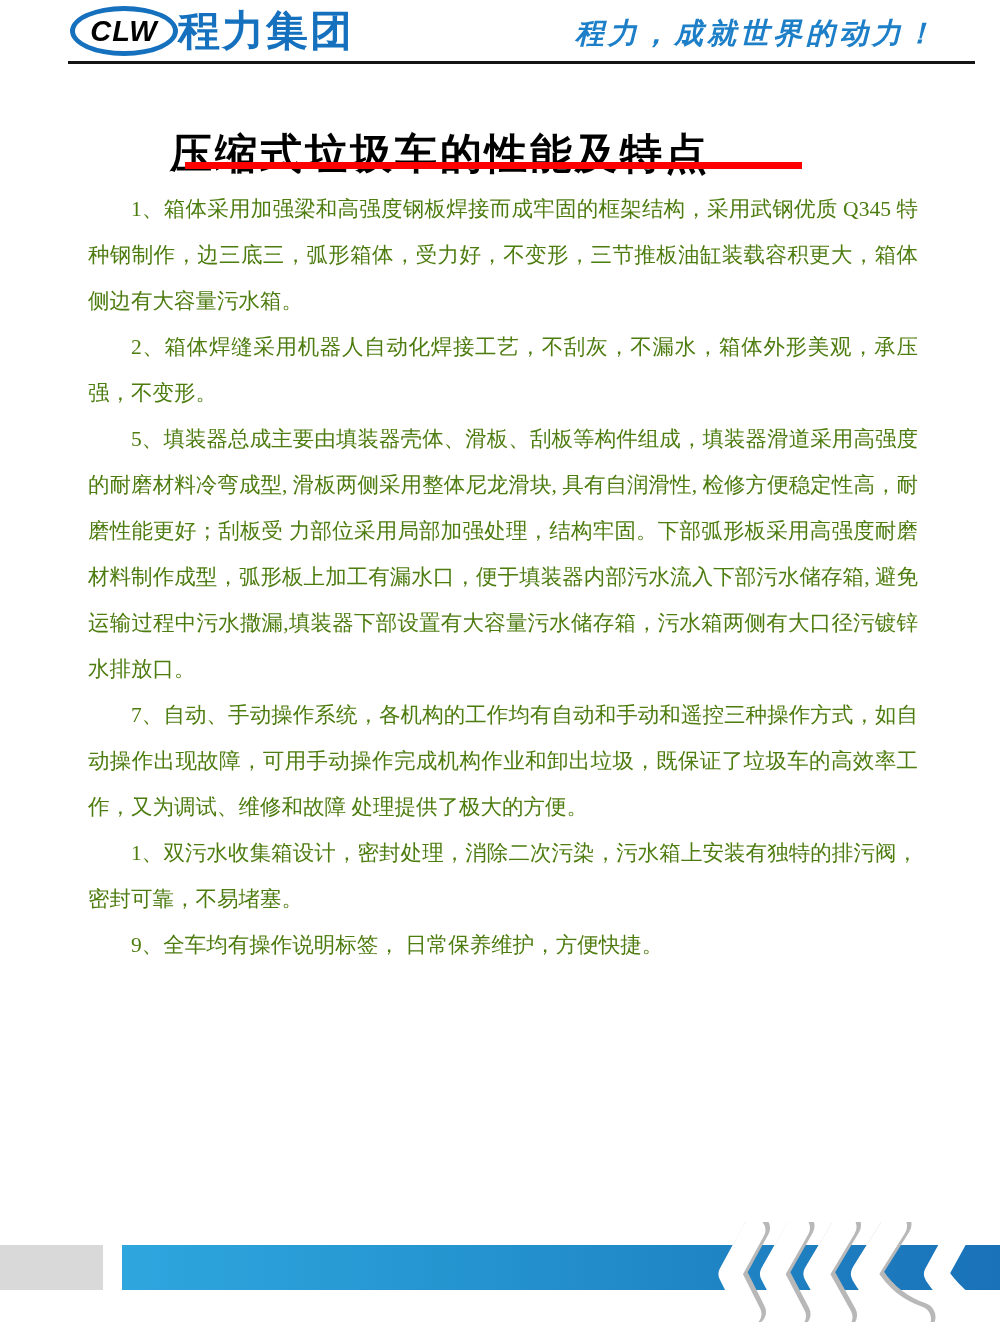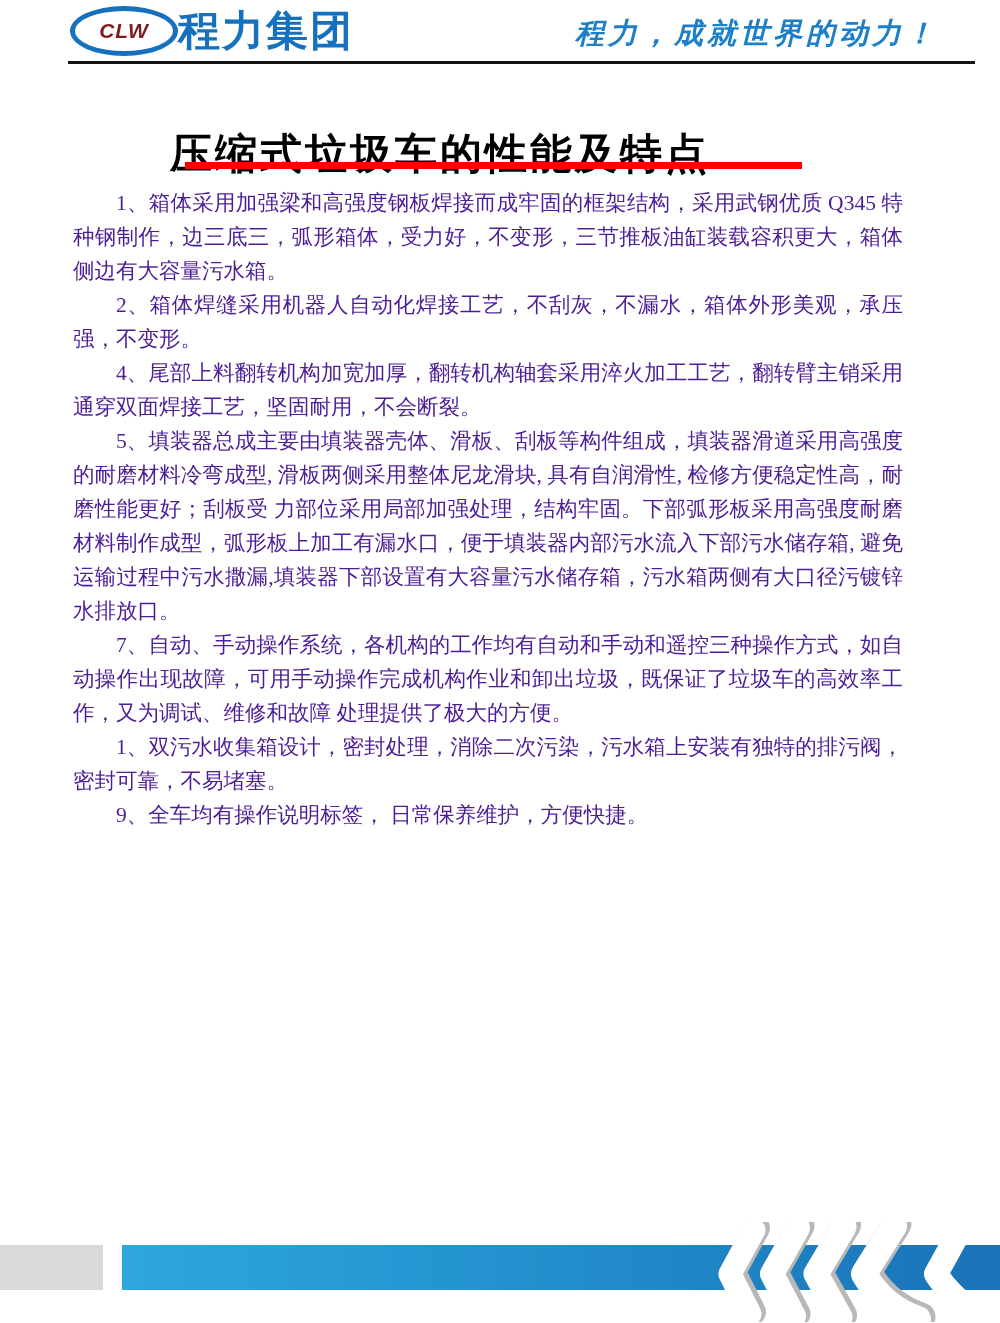--- a/index.html
+++ b/index.html
@@ -16,21 +16,21 @@
   .logo { position:absolute; left:70px; top:7px; height:48px; display:flex; align-items:center; }
   .logo-oval {
     width:98px; height:40px;
     border:5px solid #1570bd; border-radius:50%;
     display:flex; align-items:center; justify-content:center;
     background:#fff;
   }
   .logo-clw {
     font-family:"Liberation Sans", sans-serif;
     font-weight:bold; font-style:italic;
-    font-size:21px; color:#7f1d1d; letter-spacing:1px;
+    font-size:29px; color:#000000; letter-spacing:1px;
   }
   .logo-name {
     font-family:"Liberation Sans", sans-serif;
     font-weight:bold; font-size:42px; color:#1570bd;
     letter-spacing:2px; line-height:1;
   }
   .slogan {
     position:absolute; right:62px; top:14px;
     font-family:Liberation Serif, serif;
     font-weight:bold; font-style:italic;
@@ -50,22 +50,22 @@
     font-weight:bold; font-size:42px; color:#000;
     letter-spacing:3px;
   }
   .title-underline {
     position:absolute; top:162px; left:185px;
     width:617px; height:7px; background:#ff0000;
   }
 
   
   .body-text {
-    position:absolute; top:186px; left:73px; width:830px;
-    font-size:21.5px; line-height:34px; color:#4c1d95;
+    position:absolute; top:186px; left:88px; width:830px;
+    font-size:21.5px; line-height:46px; color:#4d7c0f;
     text-align:justify;
   }
   .body-text p { margin:0; text-indent:2em; }
 
   
   .footer-gray {
     position:absolute; left:0; top:1245px;
     width:103px; height:45px; background:#d9d9d9;
   }
   .footer-band {
@@ -91,21 +91,20 @@
   <div class="slogan">程力，成就世界的动力！</div>
   <div class="header-line"></div>
 </div>
 
 <h1 class="doc-title">压缩式垃圾车的性能及特点</h1>
 <div class="title-underline"></div>
 
 <div class="body-text">
   <p>1、箱体采用加强梁和高强度钢板焊接而成牢固的框架结构，采用武钢优质 Q345 特种钢制作，边三底三，弧形箱体，受力好，不变形，三节推板油缸装载容积更大，箱体侧边有大容量污水箱。</p>
   <p>2、箱体焊缝采用机器人自动化焊接工艺，不刮灰，不漏水，箱体外形美观，承压强，不变形。</p>
-  <p>4、尾部上料翻转机构加宽加厚，翻转机构轴套采用淬火加工工艺，翻转臂主销采用通穿双面焊接工艺，坚固耐用，不会断裂。</p>
   <p>5、填装器总成主要由填装器壳体、滑板、刮板等构件组成，填装器滑道采用高强度的耐磨材料冷弯成型, 滑板两侧采用整体尼龙滑块, 具有自润滑性, 检修方便稳定性高，耐磨性能更好；刮板受 力部位采用局部加强处理，结构牢固。下部弧形板采用高强度耐磨材料制作成型，弧形板上加工有漏水口，便于填装器内部污水流入下部污水储存箱, 避免运输过程中污水撒漏,填装器下部设置有大容量污水储存箱，污水箱两侧有大口径污镀锌水排放口。</p>
   <p>7、自动、手动操作系统，各机构的工作均有自动和手动和遥控三种操作方式，如自动操作出现故障，可用手动操作完成机构作业和卸出垃圾，既保证了垃圾车的高效率工作，又为调试、维修和故障 处理提供了极大的方便。</p>
   <p>1、双污水收集箱设计，密封处理，消除二次污染，污水箱上安装有独特的排污阀，密封可靠，不易堵塞。</p>
   <p>9、全车均有操作说明标签， 日常保养维护，方便快捷。</p>
 </div>
 
 <div class="footer-gray"></div>
 <div class="footer-band"></div>
 <svg class="footer-deco" viewBox="0 0 290 100" xmlns="http://www.w3.org/2000/svg">
   <g fill="none" stroke-linecap="round" stroke-linejoin="round">

